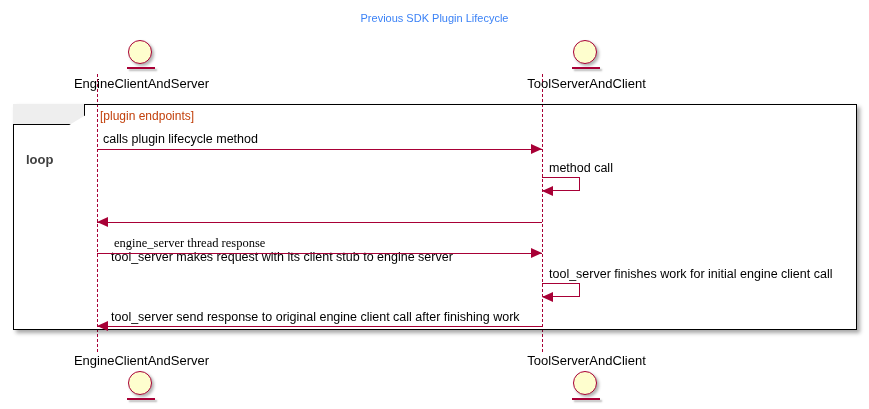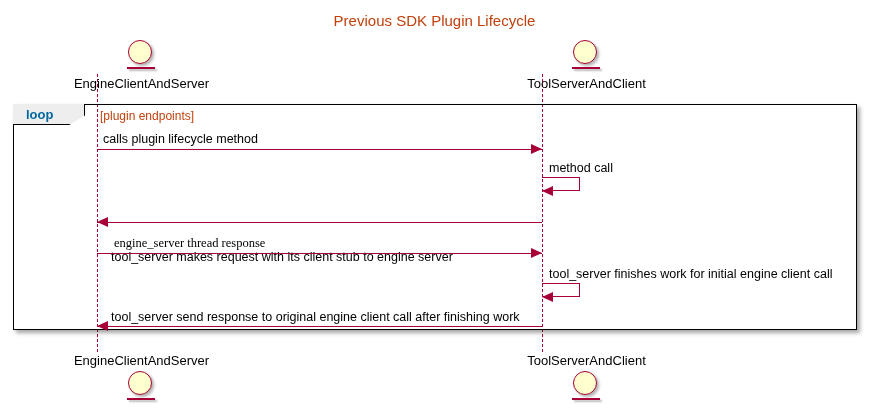--- a/index.html
+++ b/index.html
@@ -19,22 +19,22 @@
     overflow: hidden;
   }
 
   
   .title {
     position: absolute;
     top: 12px;
     left: 0;
     width: 869px;
     text-align: center;
-    font-size: 15px;
-    color: #c2410c;
+    font-size: 11px;
+    color: #3b82f6;
     white-space: nowrap;
   }
 
   
   .participant {
     position: absolute;
     margin-left: 44px;
   }
   .entity-icon {
     position: absolute;
@@ -90,22 +90,23 @@
     box-sizing: border-box;
     background: #EEEEEE;
     border-right: 1.5px solid #000000;
     border-bottom: 1.5px solid #000000;
     clip-path: polygon(0 0, 100% 0, 100% 55%, 78% 100%, 0 100%);
   }
   .frame-tab-label {
     position: absolute;
     font-size: 13px;
     font-weight: bold;
-    color: #0369a1;
-    white-space: nowrap;
+    color: #404040;
+    white-space: nowrap;
+    margin-top: 45px;
   }
   .frame-guard {
     position: absolute;
     font-size: 12px;
     font-weight: normal;
     color: #c2410c;
     white-space: nowrap;
   }
 
   

